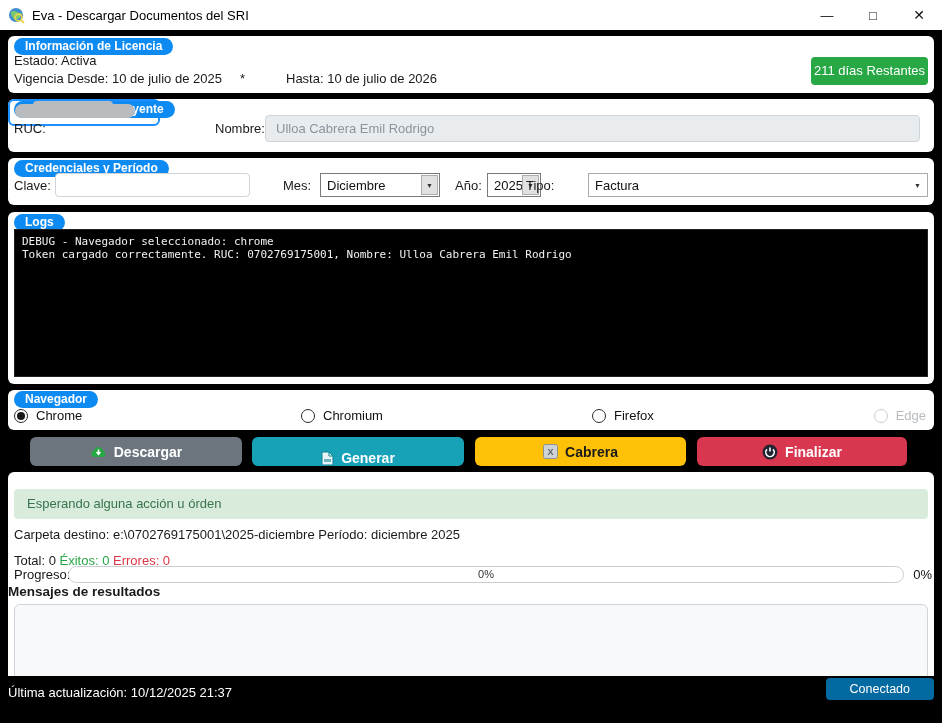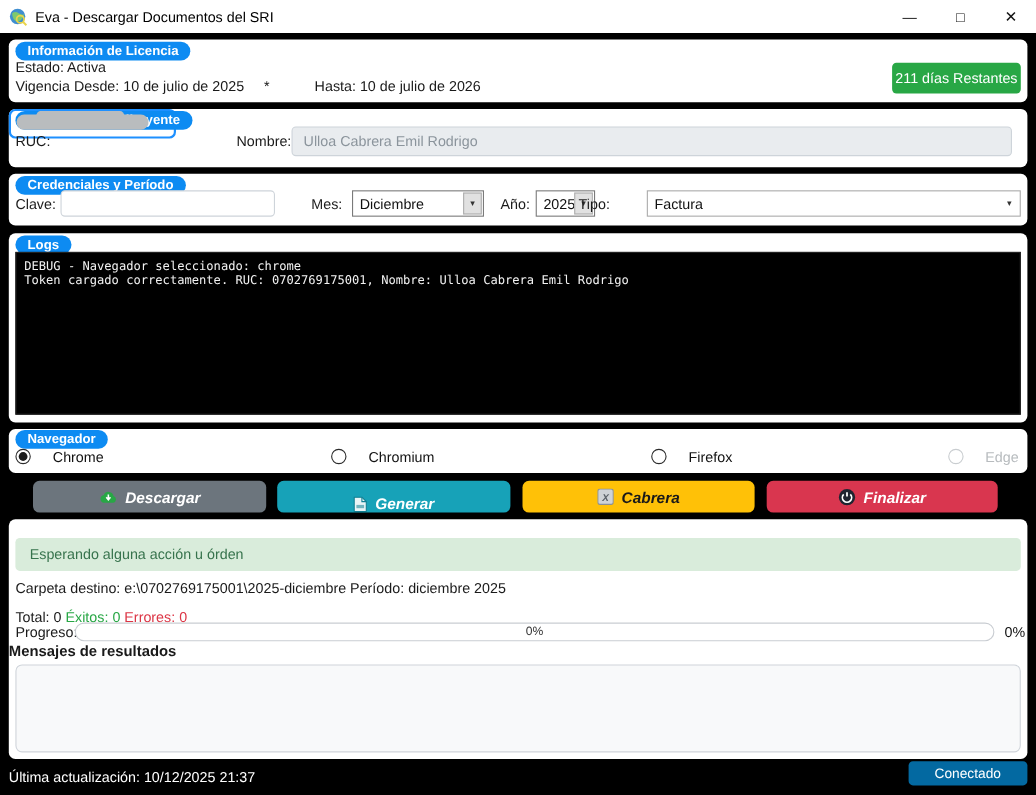--- a/index.html
+++ b/index.html
@@ -35,45 +35,45 @@
   .combo { position:absolute; height:24px; border:1px solid #7a7a7a; background:#fff; font-size:13px; color:#111; display:flex; align-items:center; }
   .combo .val { flex:1; padding:0 6px; white-space:nowrap; overflow:hidden; }
   .combo .arrow-box { width:17px; height:20px; margin-right:1px; border:1px solid #adadad; background:#e1e1e1; display:flex; align-items:center; justify-content:center; font-size:7px; color:#333; }
   .combo.flat { border:1px solid #ababab; }
   .combo.flat .arrow-box { border:none; background:transparent; }
 
   
   .console { position:absolute; left:6px; right:6px; top:17px; height:148px; background:#000; border:1px solid #222; color:#f2f2f2; font-family:"DejaVu Sans Mono","Liberation Mono",monospace; font-size:11px; line-height:13px; padding:5px 7px; white-space:pre; overflow:hidden; }
 
   
-  .radio-item { position:absolute; top:18px; display:flex; align-items:flex-start; gap:20px; font-size:13px; color:#111; }
+  .radio-item { position:absolute; top:18px; display:flex; align-items:center; gap:8px; font-size:13px; color:#111; }
   .radio-circle { width:14px; height:14px; border:1px solid #2b2b2b; border-radius:50%; background:#fff; position:relative; flex:0 0 auto; }
   .radio-circle.checked:after { content:""; position:absolute; left:2px; top:2px; width:8px; height:8px; border-radius:50%; background:#1a1a1a; }
   .radio-item.disabled { color:#b7bbbe; }
   .radio-item.disabled .radio-circle { border-color:#c9cdd0; }
 
   
-  .action-btn { position:absolute; top:437px; height:29px; border:none; border-radius:6px; font-family:inherit; font-size:14px; font-weight:bold; color:#fff; display:flex; align-items:center; justify-content:center; gap:7px; cursor:default;font-style:italic; }
+  .action-btn { position:absolute; top:437px; height:29px; border:none; border-radius:6px; font-family:inherit; font-size:14px; font-weight:bold; color:#fff; display:flex; align-items:center; justify-content:center; gap:7px; cursor:default; }
   .btn-descargar { left:30px; width:212px; background:#6c757d; }
   .btn-generar  { left:252px; width:212px; background:#17a2b8;align-items:flex-end; }
   .btn-reporte  { left:475px; width:211px; background:#ffc107; color:#1a1a1a; }
   .btn-finalizar{ left:697px; width:210px; background:#d9364f; }
   .action-btn svg { display:block; }
 
   
   .alert-bar { position:absolute; left:6px; right:6px; top:17px; height:30px; background:#d9ecdb; border-radius:4px; color:#37734d; font-size:13px; line-height:30px; padding:0 13px; }
   .stat-green { color:#28a745; }
   .stat-red { color:#dc3545; }
   .progress-track { position:absolute; left:60px; top:94px; width:836px; height:17px; border:1px solid #c9cdd2; border-radius:9px; background:#fff; font-size:11px; color:#333; text-align:center; line-height:15px; }
   .progress-outer { position:absolute; right:2px; top:95px; font-size:13px; color:#111; }
   .mensajes-title { position:absolute; left:0; right:0; top:112px; font-size:13.5px; font-weight:bold; color:#1a1a1a; }
   .mensajes-box { position:absolute; left:6px; right:6px; top:132px; height:80px; background:#f8f9fa; border:1px solid #cfd4da; border-radius:6px; }
 
   
-  .statusbar { position:absolute; left:0; bottom:0; width:942px; height:33px; background:#000; color:#fff; }
+  .statusbar { position:absolute; left:0; bottom:0; width:942px; height:47px; background:#000; color:#fff; }
   .status-text { position:absolute; left:8px; top:9px; font-size:13px; }
   .conectado-btn { position:absolute; right:8px; top:2px; height:22px; line-height:22px; background:#0369a1; color:#fff; font-size:12.5px; padding:0 24px; border-radius:4px; border:none; font-family:inherit; cursor:default; }
 </style>
 </head>
 <body>
 
 <div class="window">
 
   <div class="titlebar">
     <svg class="app-icon" viewBox="0 0 17 17">

